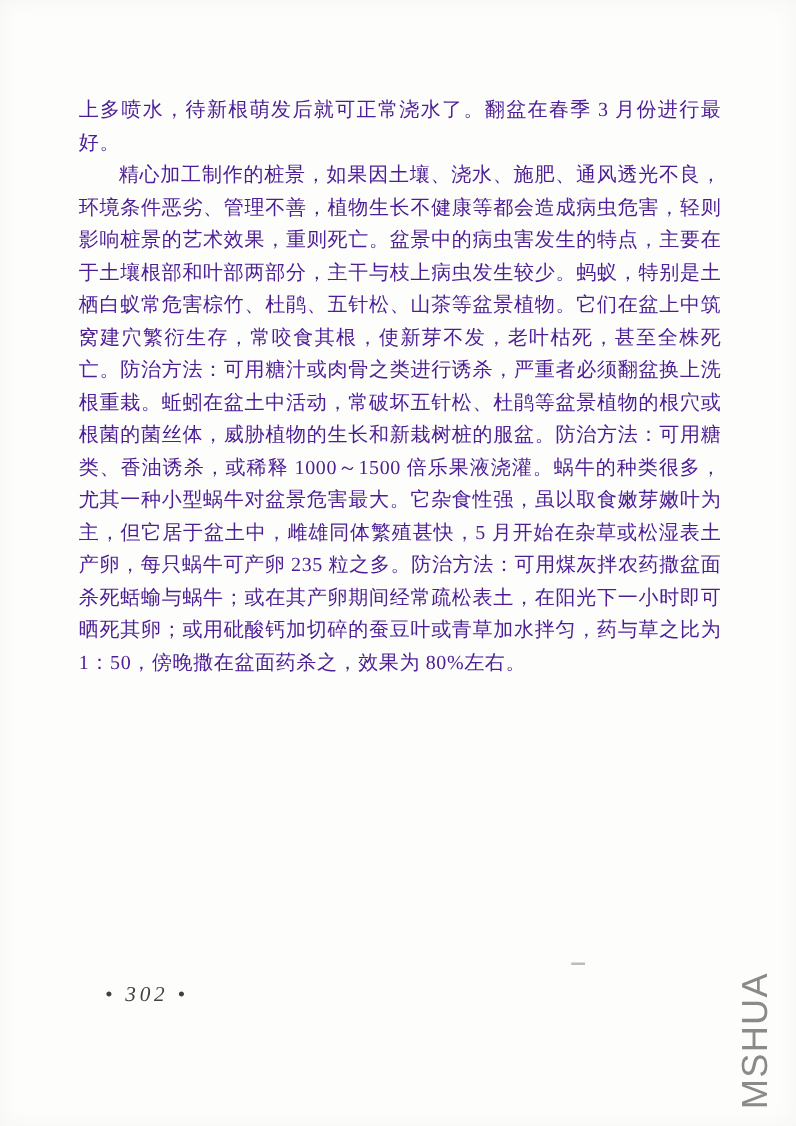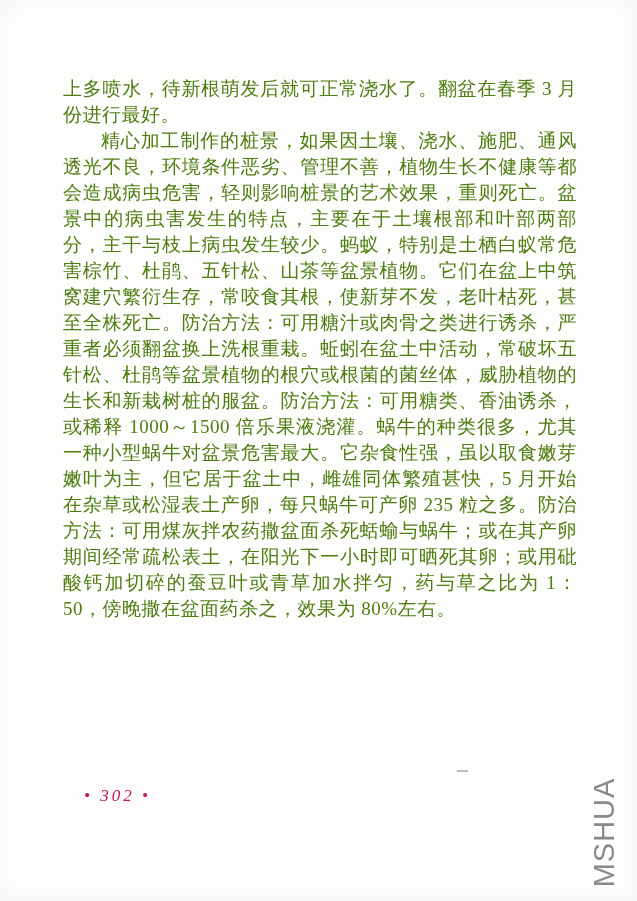--- a/index.html
+++ b/index.html
@@ -14,42 +14,42 @@
     background: #fdfdfc;
     overflow: hidden;
     font-family: "Liberation Serif", "DejaVu Serif", serif;
     box-shadow: inset 0 0 20px rgba(0,0,0,0.035);
   }
   .text-block {
     position: absolute;
     left: 63px;
     top: 76px;
     width: 514px;
-    font-size: 19px;
+    font-size: 16px;
     line-height: 26px;
-    color: #4d7c0f;
+    color: #4c1d95;
     text-align: justify;
     text-justify: inter-ideograph;
     letter-spacing: 0.5px;
     font-family: Liberation Serif, serif;
   }
   .para {
     margin: 0;
     padding: 0;
   }
   .para.indent {
     text-indent: 2em;
   }
   .page-number {
     position: absolute;
     left: 84px;
     top: 786px;
     font-size: 17px;
     font-style: italic;
-    color: #be185d;
+    color: #404040;
     letter-spacing: 3px;
   }
   .watermark {
     position: absolute;
     left: 580px;
     top: 768px;
     width: 50px;
     height: 128px;
     display: flex;
     align-items: center;

